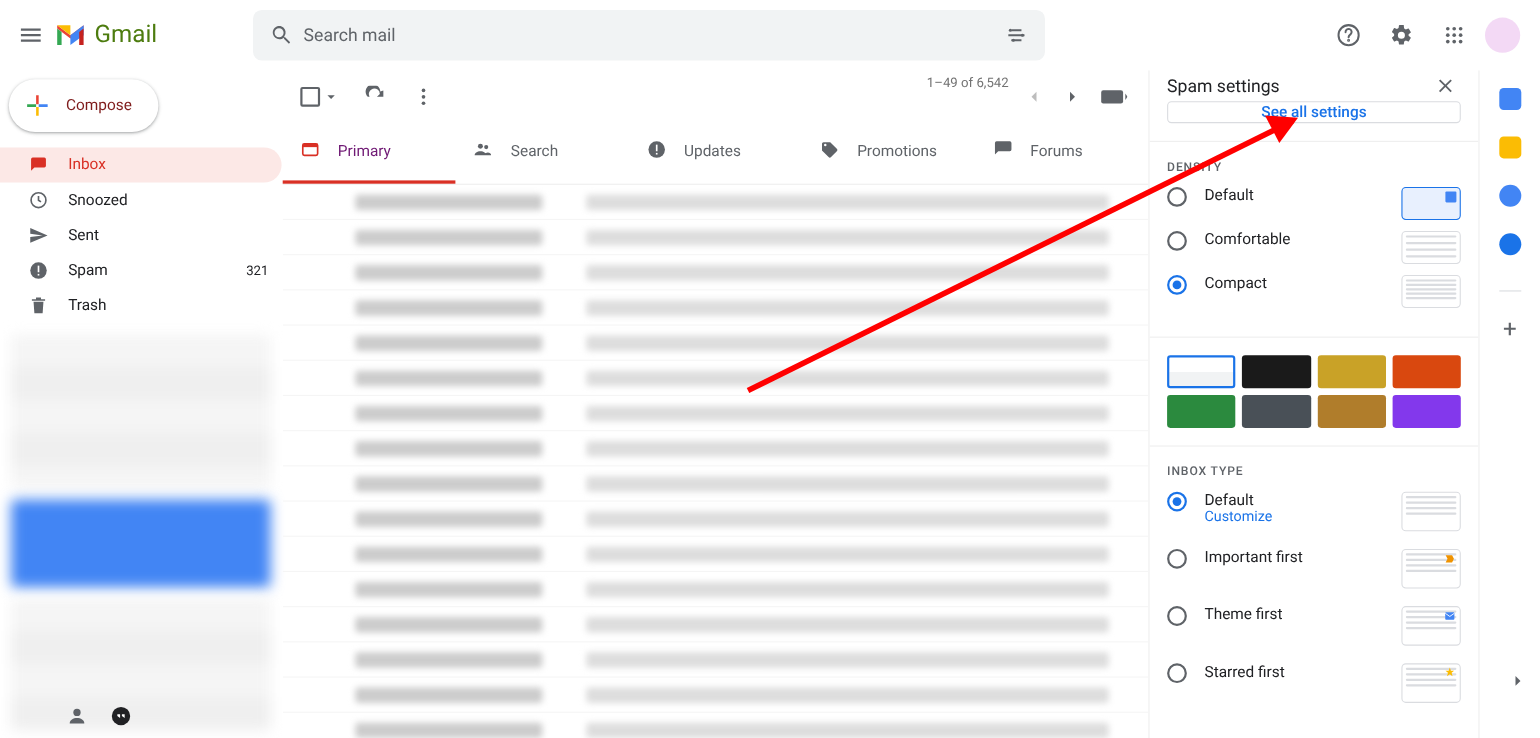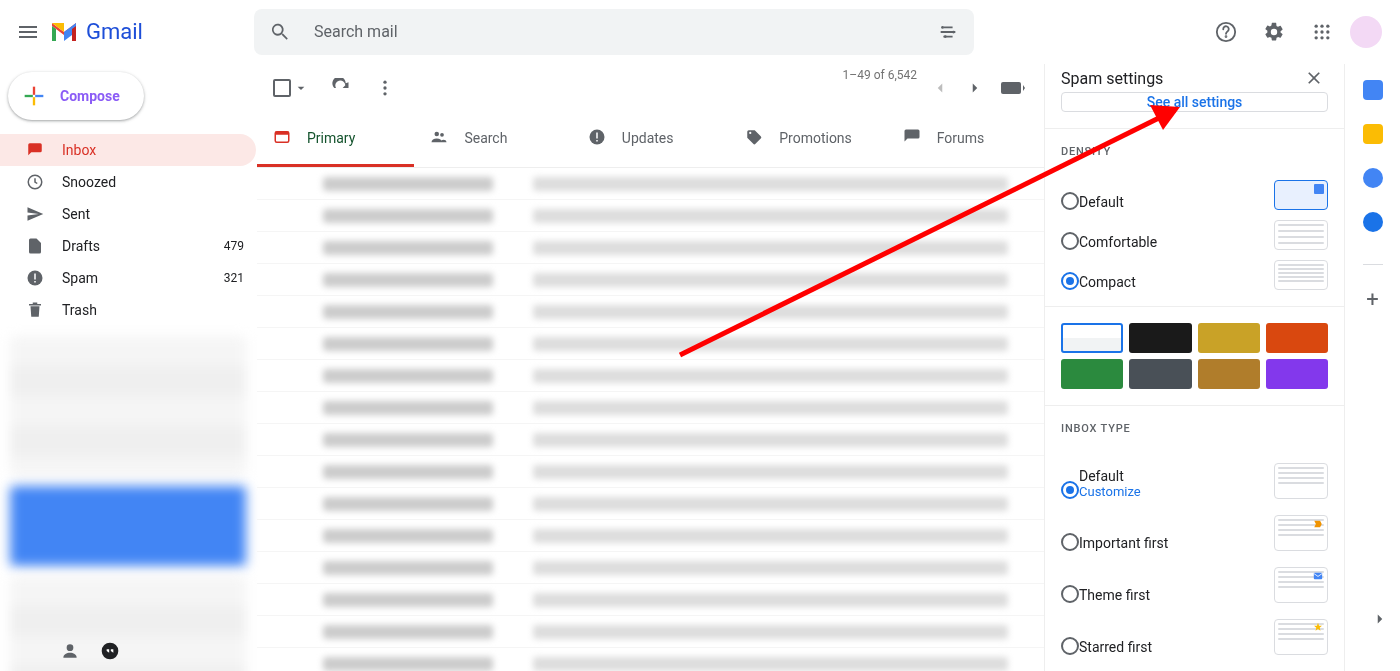--- a/index.html
+++ b/index.html
@@ -1,58 +1,58 @@
 <!DOCTYPE html>
 <html><head>
 <meta charset="utf-8">
 <style>
 *{margin:0;padding:0;box-sizing:border-box;font-family:"Google Sans",Roboto,Arial,sans-serif}
 body{background:#fff;color:#202124;overflow:hidden;width:1400px;height:671px;position:relative}
 .header{height:64px;display:flex;align-items:center;padding:8px;border-bottom:1px solid transparent}
 .hamburger{width:48px;height:48px;display:flex;align-items:center;justify-content:center;cursor:pointer;border-radius:50%}
 .logo-wrap{display:flex;align-items:center;padding-right:30px;min-width:180px}
 .gmail-logo{display:flex;align-items:center;gap:6px}
-.search-bar{flex:1;max-width:720px;background:#f1f3f4;border-radius:8px;height:46px;display:flex;align-items:center;padding:0 10px;gap:18px;margin-left:26px}
+.search-bar{flex:1;max-width:720px;background:#f1f3f4;border-radius:8px;height:46px;display:flex;align-items:center;padding:0 10px;gap:4px;margin-left:2px}
 .search-bar input{flex:1;border:none;background:transparent;font-size:16px;outline:none;color:#5f6368}
 .search-bar input::placeholder{color:#5f6368}
 .header-right{margin-left:auto;display:flex;align-items:center;gap:8px;padding-right:10px}
 .icon-btn{width:40px;height:40px;display:flex;align-items:center;justify-content:center;border-radius:50%;cursor:pointer;color:#5f6368}
 .avatar{width:32px;height:32px;border-radius:50%;background:#f3d9f5;cursor:pointer}
 .body-wrap{display:flex;height:calc(671px - 64px)}
 .sidebar{width:256px;padding-top:8px;flex-shrink:0}
 .compose-btn{height:48px;display:inline-flex;align-items:center;border-radius:24px;box-shadow:0 1px 2px rgba(60,64,67,.3),0 1px 3px 1px rgba(60,64,67,.15);padding:0 24px 0 12px;margin-left:8px;margin-bottom:14px;cursor:pointer;gap:12px;background:#fff}
-.compose-btn span{font-size:14px;font-weight:700;color:#8b5cf6}
+.compose-btn span{font-size:14px;font-weight:400;color:#7f1d1d}
 .nav-item{display:flex;align-items:center;height:32px;padding:0 12px 0 26px;border-radius:0 16px 16px 0;font-size:14px;color:#202124;cursor:pointer;gap:16px}
 .nav-item.active{background:#fce8e6;font-weight:700;color:#d93025}
 .nav-item.active .nav-icon{fill:#d93025;color:#d93025}
 .nav-item.bold{font-weight:400}
 .nav-icon{width:20px;color:#5f6368;display:flex}
 .nav-label{flex:1}
 .nav-count{font-size:12px}
 .blur-block{filter:blur(6px);background:repeating-linear-gradient(#f5f5f5 0 30px,#efefef 30px 60px);margin:10px 0;border-radius:4px}
 .main{flex:1;display:flex;flex-direction:column;border-left:1px solid transparent}
 .toolbar{height:48px;display:flex;align-items:center;padding:0 16px;gap:20px;color:#5f6368}
 .checkbox-wrap{display:flex;align-items:center;gap:2px;cursor:pointer}
 .chk{width:18px;height:18px;border:2px solid #5f6368;border-radius:2px}
 .toolbar-right{margin-left:auto;display:flex;gap:11px;font-size:12px;color:#737373}
 .tabs{display:flex;height:56px;border-bottom:1px solid #eee}
 .tab{flex:1;max-width:192px;display:flex;align-items:center;gap:16px;padding:0 16px;font-size:14px;color:#5f6368;cursor:pointer;border-bottom:3px solid transparent}
-.tab.active{color:#14532d;border-bottom-color:#d93025}
+.tab.active{color:#701a75;border-bottom-color:#d93025}
 .tab.active svg{fill:#d93025}
 .email-list{flex:1;overflow:hidden;position:relative}
 .email-row{height:32px;display:flex;align-items:center;padding:0 16px;border-bottom:1px solid #f5f5f5}
 .email-row .blur-sender{width:170px;height:14px;background:#ccc;border-radius:3px;filter:blur(3px);margin-right:40px;margin-left:50px}
 .email-row .blur-subject{flex:1;height:14px;background:#ddd;border-radius:3px;filter:blur(3px);margin-right:20px}
 .settings-panel{width:300px;border-left:1px solid #eee;background:#fff;display:flex;flex-direction:column;overflow-y:auto}
 .sp-header{height:48px;display:flex;align-items:center;justify-content:space-between;padding:0 16px;font-size:16px}
 .sp-btn{margin:0 16px 16px;border:1px solid #dadce0;border-radius:4px;height:36px;display:flex;align-items:center;justify-content:center;color:#1a73e8;font-size:14px;font-weight:500;cursor:pointer}
 .sp-section{border-top:1px solid #eee;padding:16px}
 .sp-title{font-size:11px;font-weight:500;letter-spacing:.8px;color:#5f6368;text-transform:uppercase;margin-bottom:12px;display:flex;justify-content:space-between;align-items:center}
 .sp-title a{color:#1a73e8;font-size:13px;letter-spacing:0;text-transform:none;font-weight:400;cursor:pointer}
-.radio-row{display:flex;align-items:flex-end;height:40px;font-size:14px;cursor:pointer}
+.radio-row{display:flex;align-items:flex-start;height:40px;gap:16px;font-size:14px;cursor:pointer}
 .radio{width:18px;height:18px;border-radius:50%;border:2px solid #5f6368;display:flex;align-items:center;justify-content:center}
 .radio.checked{border-color:#1a73e8}
 .radio.checked::after{content:"";width:8px;height:8px;border-radius:50%;background:#1a73e8}
 .density-preview{width:54px;height:30px;border:1px solid #dadce0;border-radius:4px;margin-left:auto;display:flex;flex-direction:column;padding:3px;gap:2px}
 .density-preview.sel{border-color:#1a73e8;background:#e8f0fe}
 .dp-line{height:2px;background:#dadce0;border-radius:1px}
 .theme-grid{display:grid;grid-template-columns:repeat(4,1fr);gap:6px}
 .theme-thumb{height:30px;border-radius:3px;cursor:pointer}
 .theme-thumb.sel{outline:2px solid #1a73e8;outline-offset:-2px;background:#fff}
 .inbox-preview{width:54px;height:36px;border:1px solid #dadce0;border-radius:4px;margin-left:auto;display:flex;flex-direction:column;padding:3px;gap:3px;position:relative}
@@ -75,21 +75,21 @@
   </div>
   <div class="logo-wrap">
     <div class="gmail-logo">
       <svg width="32" height="24" viewBox="0 0 32 24">
           <path fill="#EA4335" d="M16 12L4 3v3l12 9 12-9V3z"></path>
           <path fill="#FBBC04" d="M4 3l12 9V3z"></path>
           <path fill="#34A853" d="M4 6v15h4V9z"></path>
           <path fill="#4285F4" d="M28 3l-12 9v9l12-9z"></path>
           <path fill="#C5221F" d="M28 6v15h-4V9z"></path>
         </svg>
-      <span style="font-size:22px;color:#1d4ed8">Gmail</span>
+      <span style="font-size:22px;color:#4d7c0f">Gmail</span>
     </div>
   </div>
   <div class="search-bar">
     <span class="icon-btn" style="width:32px;height:32px">
       <svg width="22" height="22" viewBox="0 0 24 24" fill="#5f6368">
           <path d="M15.5 14h-.79l-.28-.27a6.471 6.471 0 001.48-5.34C15.34 5.01 12.43 2.53 9.06 2.96 5.09 3.46 2.46 7.25 3.49 11.1c.76 2.84 3.34 4.9 6.28 4.9 1.61 0 3.09-.59 4.23-1.57l.27.28v.79l5 4.99L20.49 19l-4.99-5zm-6 0C7.01 14 5 11.99 5 9.5S7.01 5 9.5 5 14 7.01 14 9.5 11.99 14 9.5 14z"></path>
         </svg>
     </span>
     <input type="text" placeholder="Search mail" style="">
     <span class="icon-btn" style="width:32px;height:32px">
@@ -168,29 +168,20 @@
             <svg width="18" height="18" viewBox="0 0 24 24" fill="currentColor">
               <path d="M2 21l21-9L2 3v7l15 2-15 2z"></path>
             </svg>
           </span>
           <span class="nav-label">Sent</span>
           <span class="nav-count"></span>
         </div>
         <div class="nav-item bold">
           <span class="nav-icon">
             <svg width="18" height="18" viewBox="0 0 24 24" fill="currentColor">
-              <path d="M14 2H6a2 2 0 00-2 2v16a2 2 0 002 2h12a2 2 0 002-2V8l-6-6z"></path>
-            </svg>
-          </span>
-          <span class="nav-label">Drafts</span>
-          <span class="nav-count">479</span>
-        </div>
-        <div class="nav-item bold">
-          <span class="nav-icon">
-            <svg width="18" height="18" viewBox="0 0 24 24" fill="currentColor">
               <circle cx="12" cy="12" r="10"></circle>
               <rect x="11" y="6" width="2" height="8" fill="#fff"></rect>
               <rect x="11" y="16" width="2" height="2" fill="#fff"></rect>
             </svg>
           </span>
           <span class="nav-label">Spam</span>
           <span class="nav-count">321</span>
         </div>
         <div class="nav-item">
           <span class="nav-icon">

